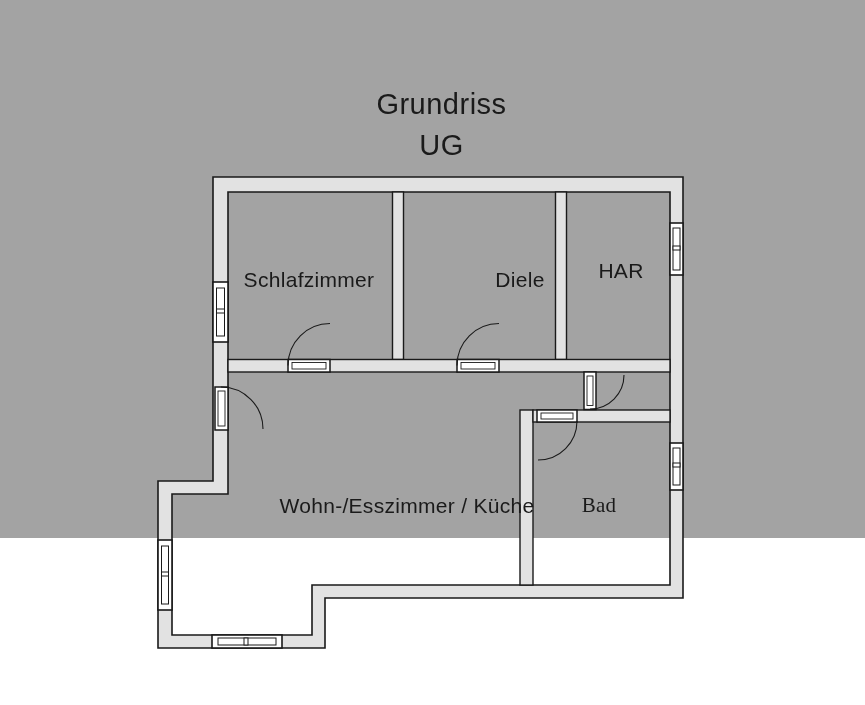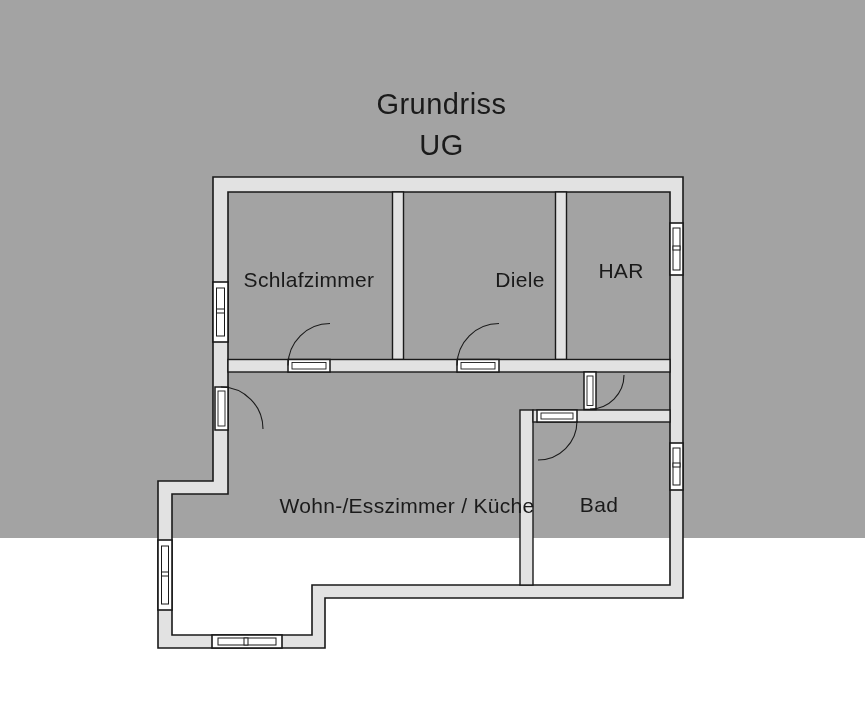--- a/index.html
+++ b/index.html
@@ -38,21 +38,21 @@
     transform: translate(-50%, -50%);
     color: #1a1a1a;
     font-size: 21px;
     white-space: nowrap;
     letter-spacing: 0.3px;
   }
   .lbl-schlafzimmer { left: 309px; top: 280px; }
   .lbl-diele        { left: 480px; top: 280px; margin-left: 40px; }
   .lbl-har          { left: 621px; top: 271px; }
   .lbl-wohn         { left: 378px; top: 506px; margin-left: 29px; }
-  .lbl-bad          { left: 599px; top: 505px; }
+  .lbl-bad          { left: 599px; top: 505px; font-family: Liberation Serif, serif; }
 </style>
 </head>
 <body>
 
 <div class="canvas">
 
   <div class="title-block">
     <div>Grundriss</div>
     <div>UG</div>
   </div>

